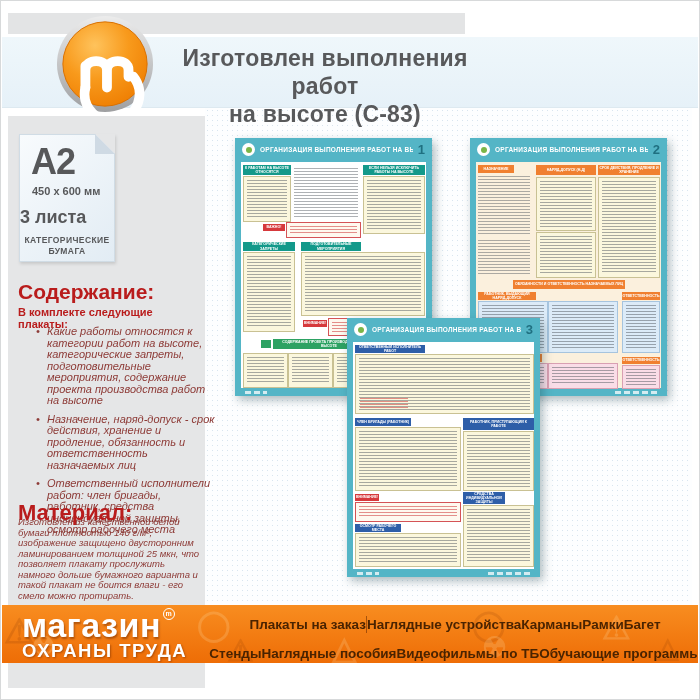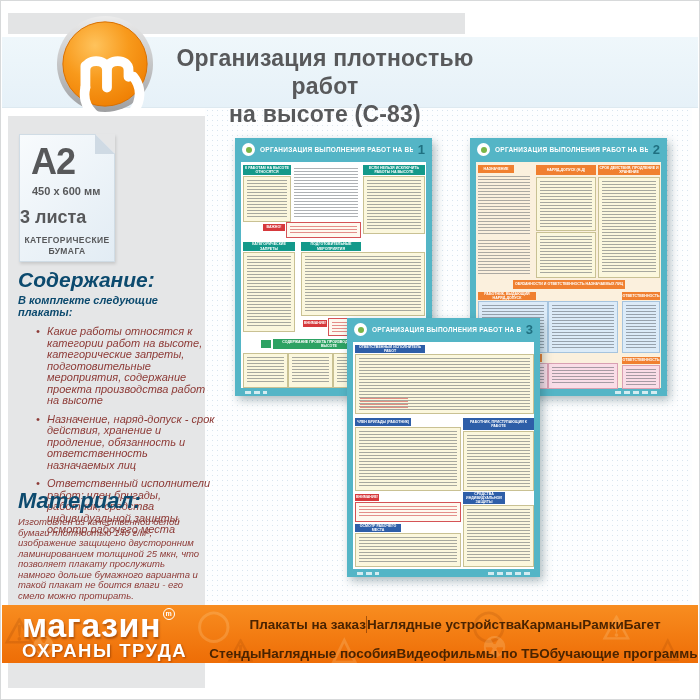--- a/index.html
+++ b/index.html
@@ -24,21 +24,21 @@
     box-shadow:1px 2px 3px rgba(0,0,0,.13);}
   .fold-cut{position:absolute;top:-1px;right:-1px;width:0;height:0;
     border-top:20px solid #e5e6e7;border-left:20px solid transparent;}
   .fold-back{position:absolute;top:-1px;right:-1px;width:0;height:0;
     border-bottom:20px solid #cfdae4;border-right:20px solid transparent;}
   .fmt-size{position:absolute;left:11px;top:6px;font-size:36px;font-weight:bold;color:#57585a;letter-spacing:-1px;}
   .fmt-dim{position:absolute;left:12px;top:50px;font-size:11px;font-weight:bold;color:#57585a;}
   .fmt-sheets{position:absolute;left:0;top:72px;width:100%;text-align:left;font-size:18px;font-weight:bold;color:#57585a;}
   .fmt-paper{position:absolute;left:0;top:100px;width:100%;text-align:center;
     font-size:8.5px;font-weight:bold;color:#57585a;line-height:11px;letter-spacing:.4px;}
-  .h-red{color:#0c4a6e;font-style:italic;font-weight:bold;}
+  .h-red{color:#b91c1c;font-weight:bold;margin-top:12px;}
   .contents-heading{position:absolute;left:10px;top:152px;font-size:21px;}
   .contents-sub{position:absolute;left:10px;top:178px;font-size:11px;}
   .contents-list{position:absolute;left:10px;top:194px;width:182px;margin:16px;padding:0;}
   .contents-list li{list-style:none;position:relative;padding-left:13px;margin-bottom:7px;
     font-size:11px;font-style:italic;color:#8d3a36;line-height:11.5px;}
   .contents-list li::before{content:"•";position:absolute;left:2px;top:0;color:#8d3a36;}
   .material-heading{position:absolute;left:10px;top:372px;font-size:22px;}
   .material-text{position:absolute;left:10px;top:401px;width:184px;
     font-size:9.5px;font-style:italic;color:#8d3a36;line-height:10.5px;}
 
@@ -97,21 +97,21 @@
 </style>
 </head>
 <body>
 
 <div class="page-border"></div>
 
 <div class="top-band"></div>
 <div class="header-band"></div>
 
 <div class="page-title">
-  <div>Организация плотностью работ</div>
+  <div>Изготовлен выполнения работ</div>
   <div>на высоте (С-83)</div>
 </div>
 
 <div class="logo">
   <svg viewBox="0 0 100 100" width="98" height="98">
     <defs>
       <radialGradient id="ballg" cx="38%" cy="28%" r="80%">
         <stop offset="0%" stop-color="#ffc35c"></stop>
         <stop offset="50%" stop-color="#f89a1c"></stop>
         <stop offset="100%" stop-color="#ee7c00"></stop>

